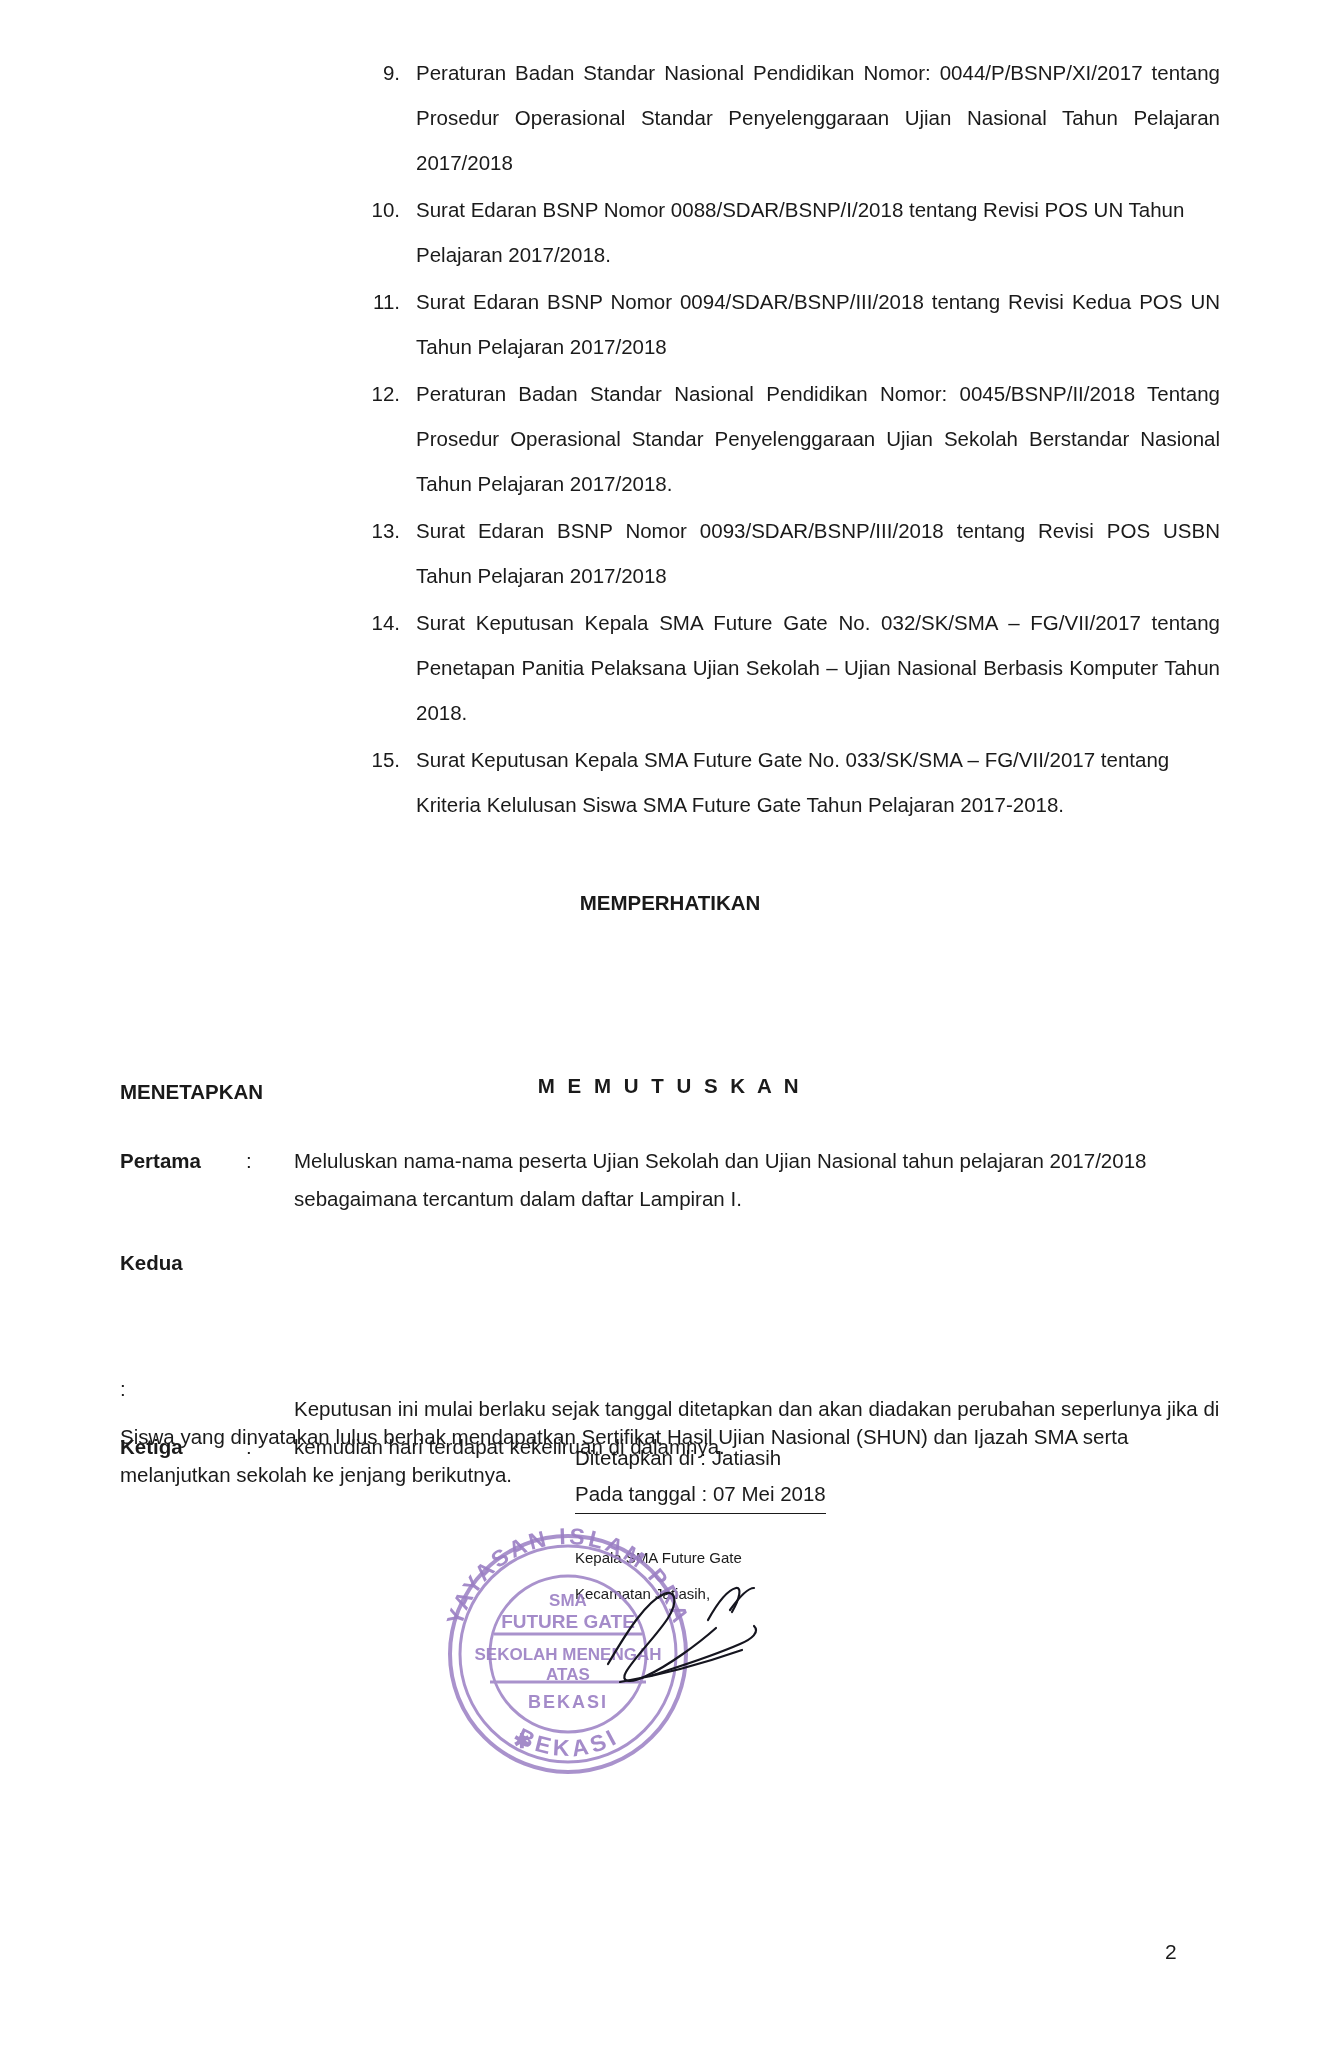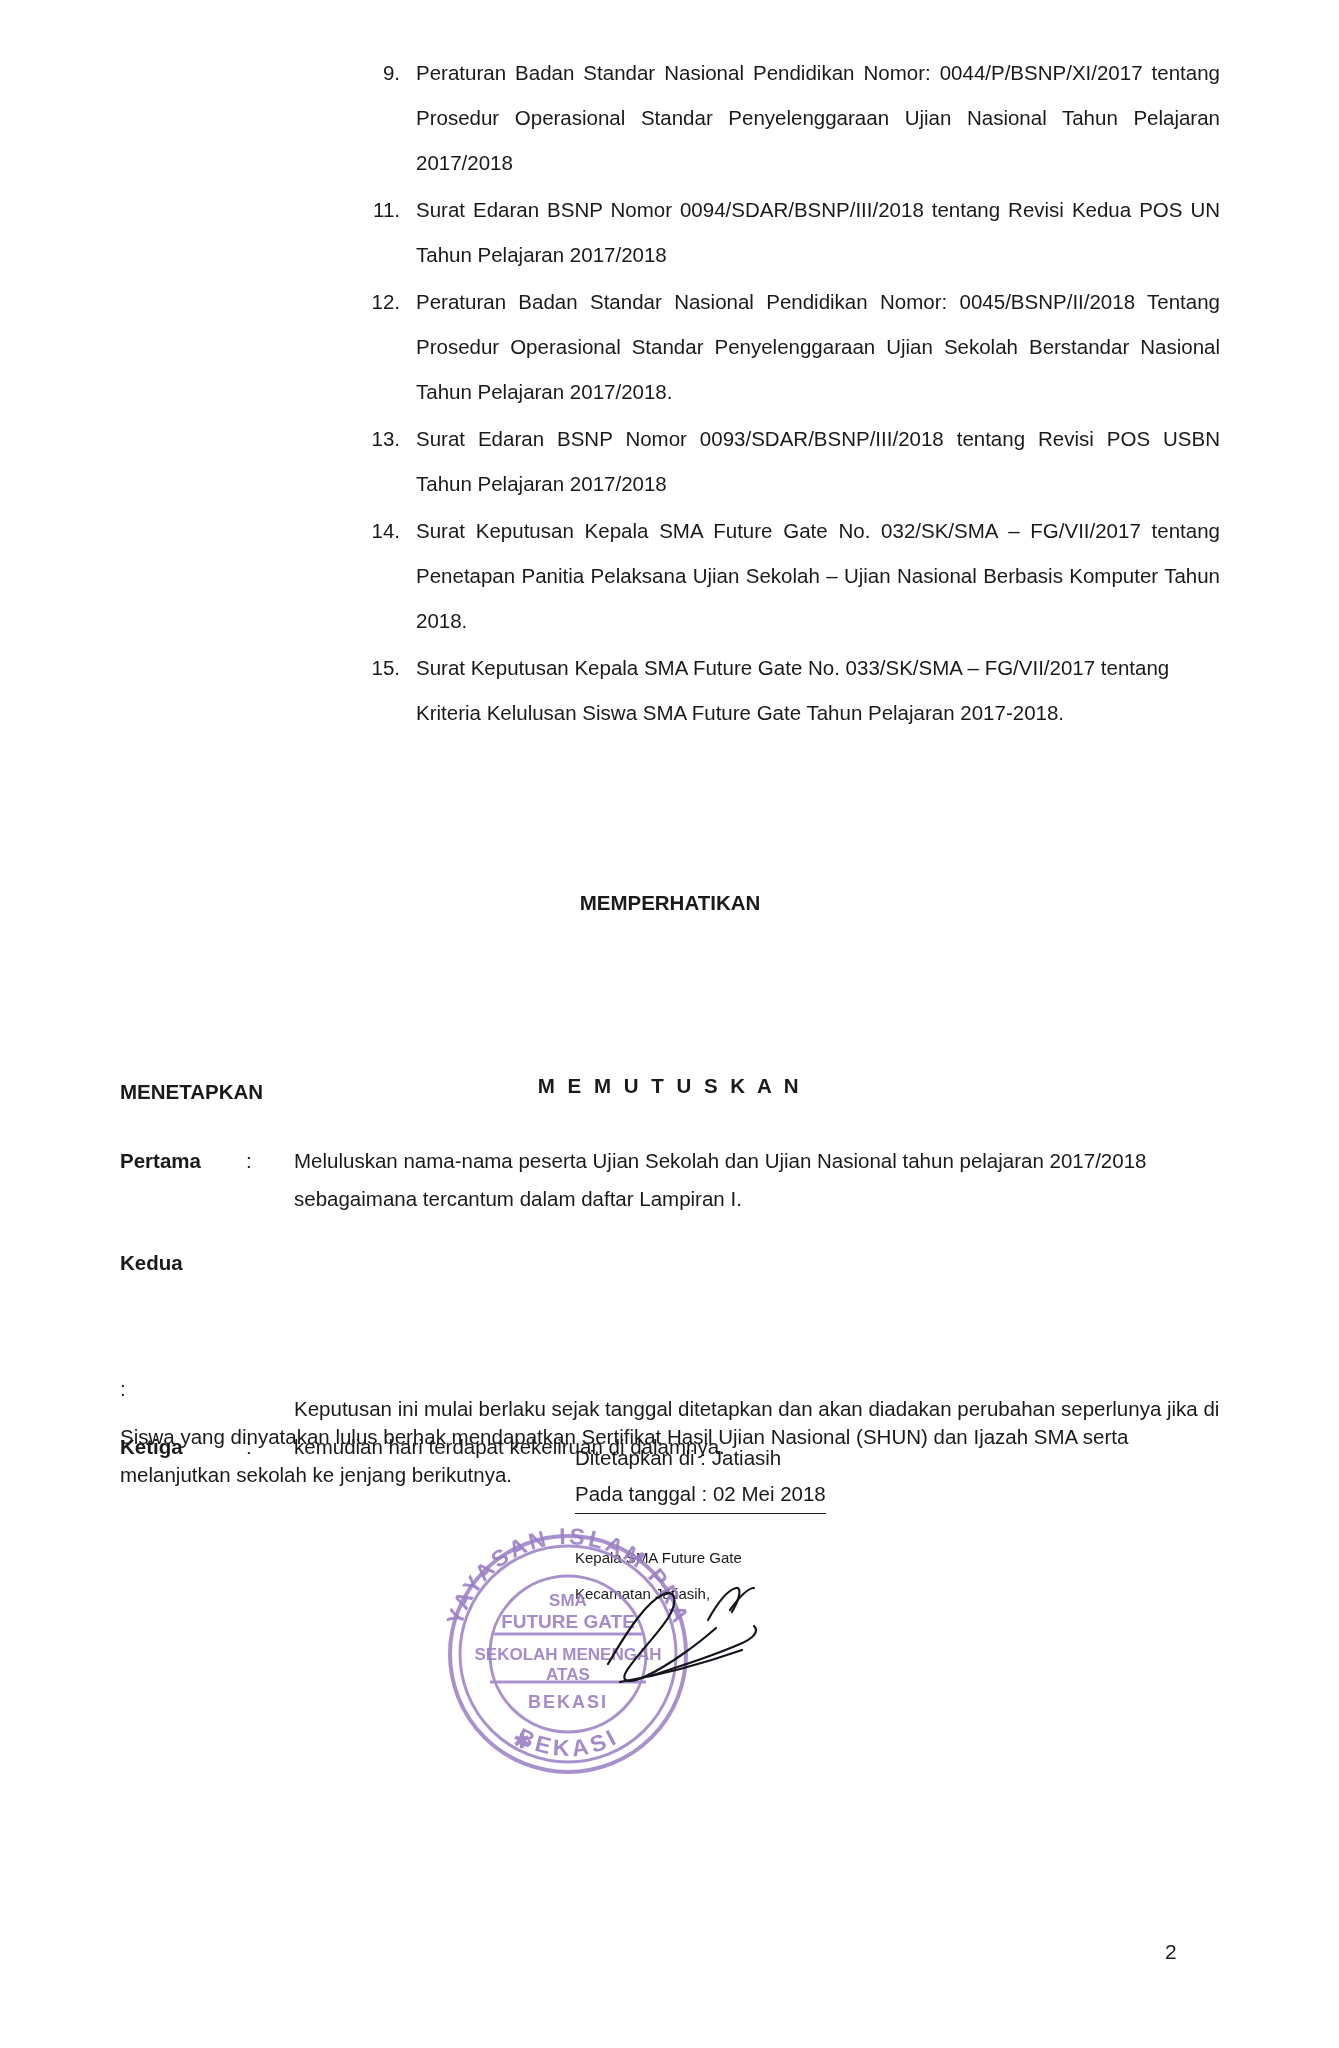--- a/index.html
+++ b/index.html
@@ -191,20 +191,24 @@
 <div class="page">
   <div class="content">
 
     <div class="considerans">
 
       <div class="cons-item">
         <div class="cons-num">9.</div>
         <div class="cons-text">Peraturan Badan Standar Nasional Pendidikan Nomor: 0044/P/BSNP/XI/2017 tentang Prosedur Operasional Standar Penyelenggaraan Ujian Nasional Tahun Pelajaran 2017/2018</div>
       </div>
 
+      <div class="cons-item">
+        <div class="cons-num">10.</div>
+        <div class="cons-text tight">Surat Edaran BSNP Nomor 0088/SDAR/BSNP/I/2018 tentang Revisi POS UN Tahun Pelajaran 2017/2018.</div>
+      </div>
 
       <div class="cons-item">
         <div class="cons-num">11.</div>
         <div class="cons-text">Surat Edaran BSNP Nomor 0094/SDAR/BSNP/III/2018 tentang Revisi Kedua POS UN Tahun Pelajaran 2017/2018</div>
       </div>
 
       <div class="cons-item">
         <div class="cons-num">12.</div>
         <div class="cons-text">Peraturan Badan Standar Nasional Pendidikan Nomor: 0045/BSNP/II/2018 Tentang Prosedur Operasional Standar Penyelenggaraan Ujian Sekolah Berstandar Nasional Tahun Pelajaran 2017/2018.</div>
       </div>
@@ -246,21 +250,21 @@
     </div>
 
     <div id="dictum-ketiga" class="dictum">
       <div class="dictum-label">Ketiga</div>
       <div class="dictum-colon">:</div>
       <div class="dictum-text">Keputusan ini mulai berlaku sejak tanggal ditetapkan dan akan diadakan perubahan seperlunya jika di kemudian hari terdapat kekeliruan di dalamnya.</div>
     </div>
 
     <div class="sig-block">
       <div>Ditetapkan di : Jatiasih</div>
-      <div><span class="sig-line-underline">Pada tanggal  : 02 Mei 2018</span></div>
+      <div><span class="sig-line-underline">Pada tanggal  : 07 Mei 2018</span></div>
     </div>
 
     <div class="sig-office">
       <div>Kepala SMA Future Gate</div>
       <div>Kecamatan Jatiasih,</div>
     </div>
 
 
     <div class="stamp">
       <svg viewBox="0 0 300 300" xmlns="http://www.w3.org/2000/svg">

